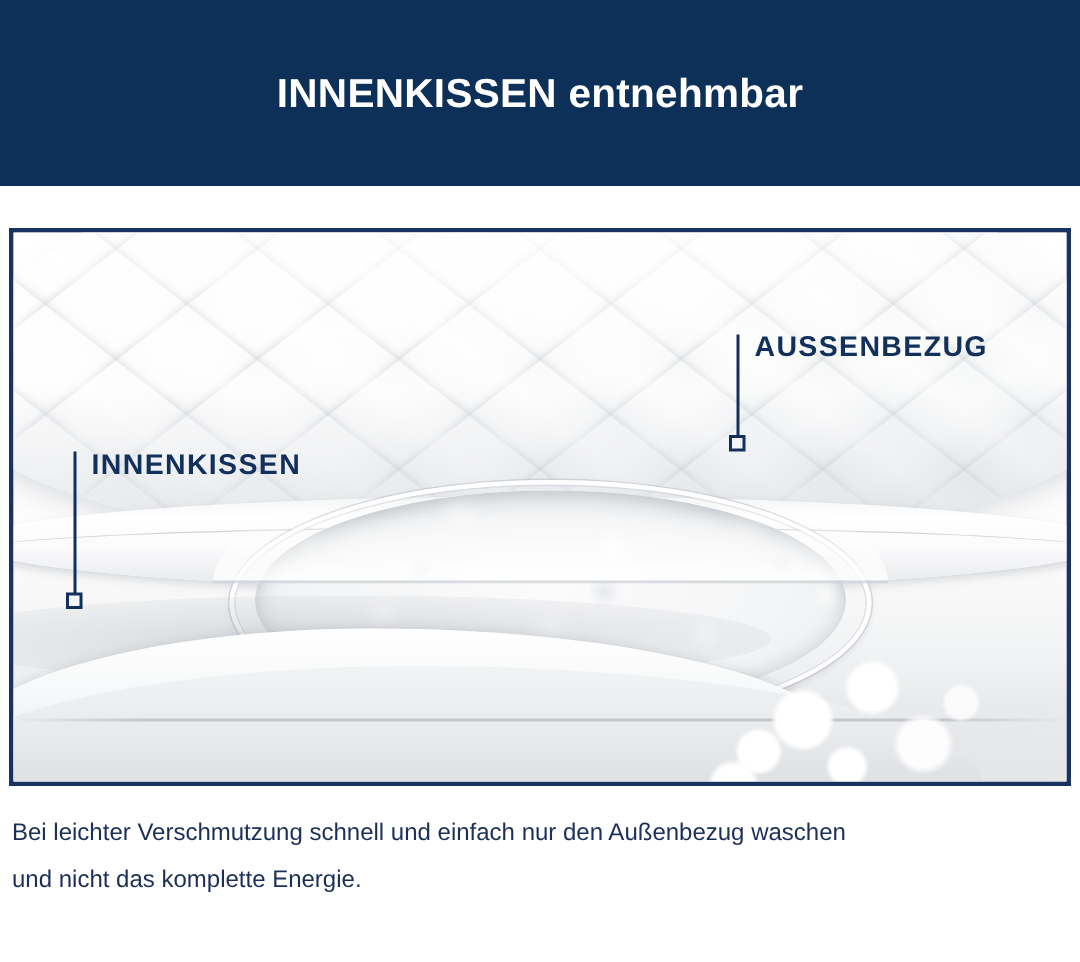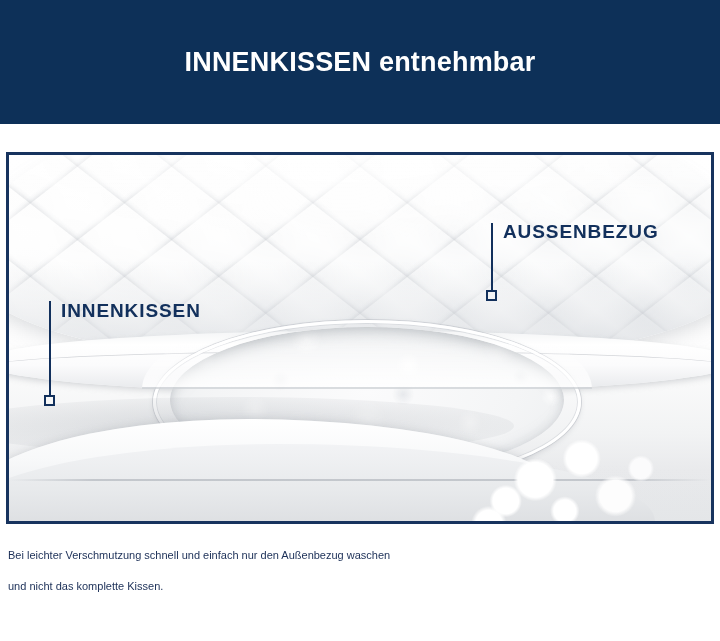--- a/index.html
+++ b/index.html
@@ -316,21 +316,21 @@
 
   
   .bottom-text {
     position: absolute;
     left: 8px;
     top: 540px;
     width: 704px;
   }
   .bt-line {
     color: #1b2f57;
-    font-size: 11px;
+    font-size: 16px;
     line-height: 31px;
     white-space: nowrap;
   }
   .bt-gap { height: 3px; }
 </style>
 </head>
 <body>
 
 <div class="banner">
   <div class="banner-line">INNENKISSEN entnehmbar</div>
@@ -375,15 +375,15 @@
       <div class="callout-line"></div>
       <div class="callout-marker"></div>
       <div class="callout-label">AUSSENBEZUG</div>
     </div>
 
   </div>
 </div>
 
 <div class="bottom-text">
   <div class="bt-line">Bei leichter Verschmutzung schnell und einfach nur den Außenbezug waschen</div>
-  <div class="bt-line">und nicht das komplette Kissen.</div>
+  <div class="bt-line">und nicht das komplette Energie.</div>
   <div class="bt-gap"></div>
 </div>
 
 </body></html>

